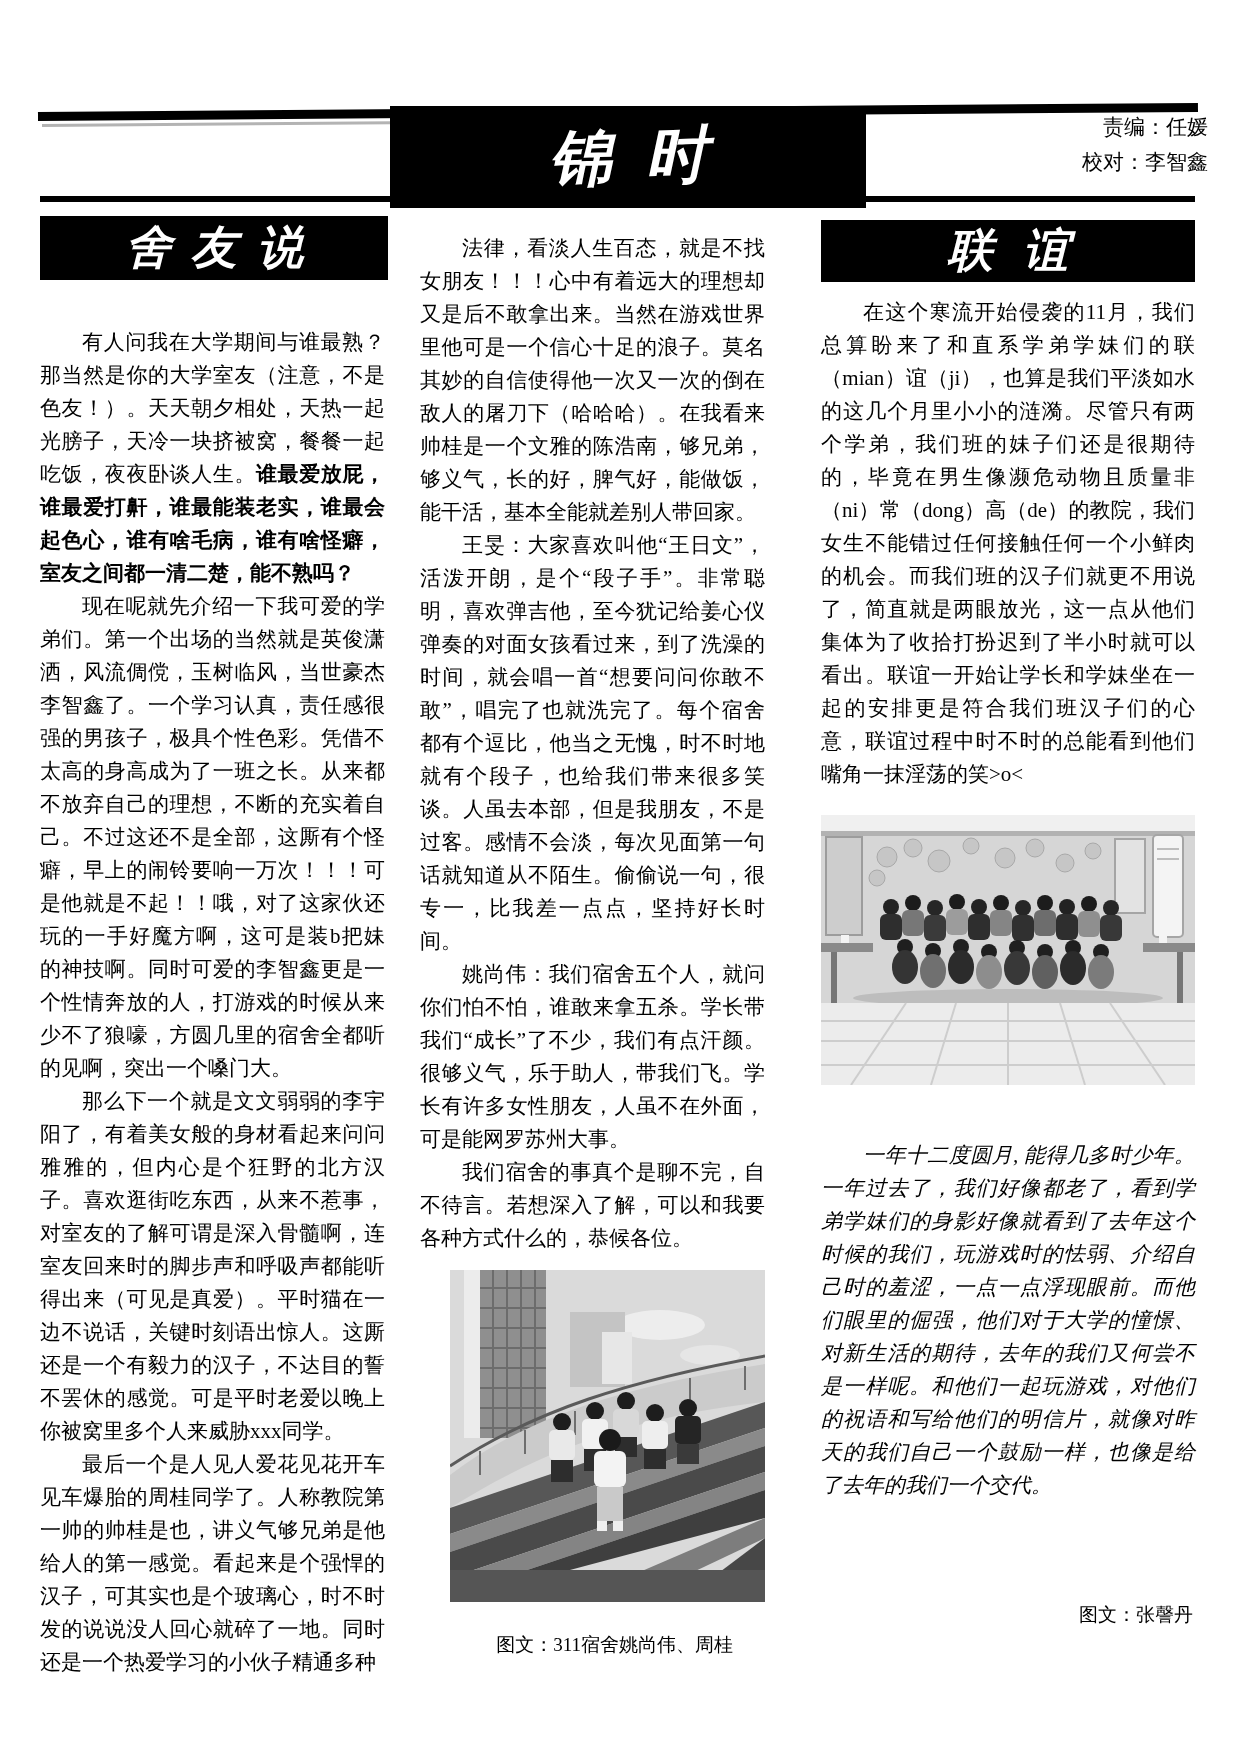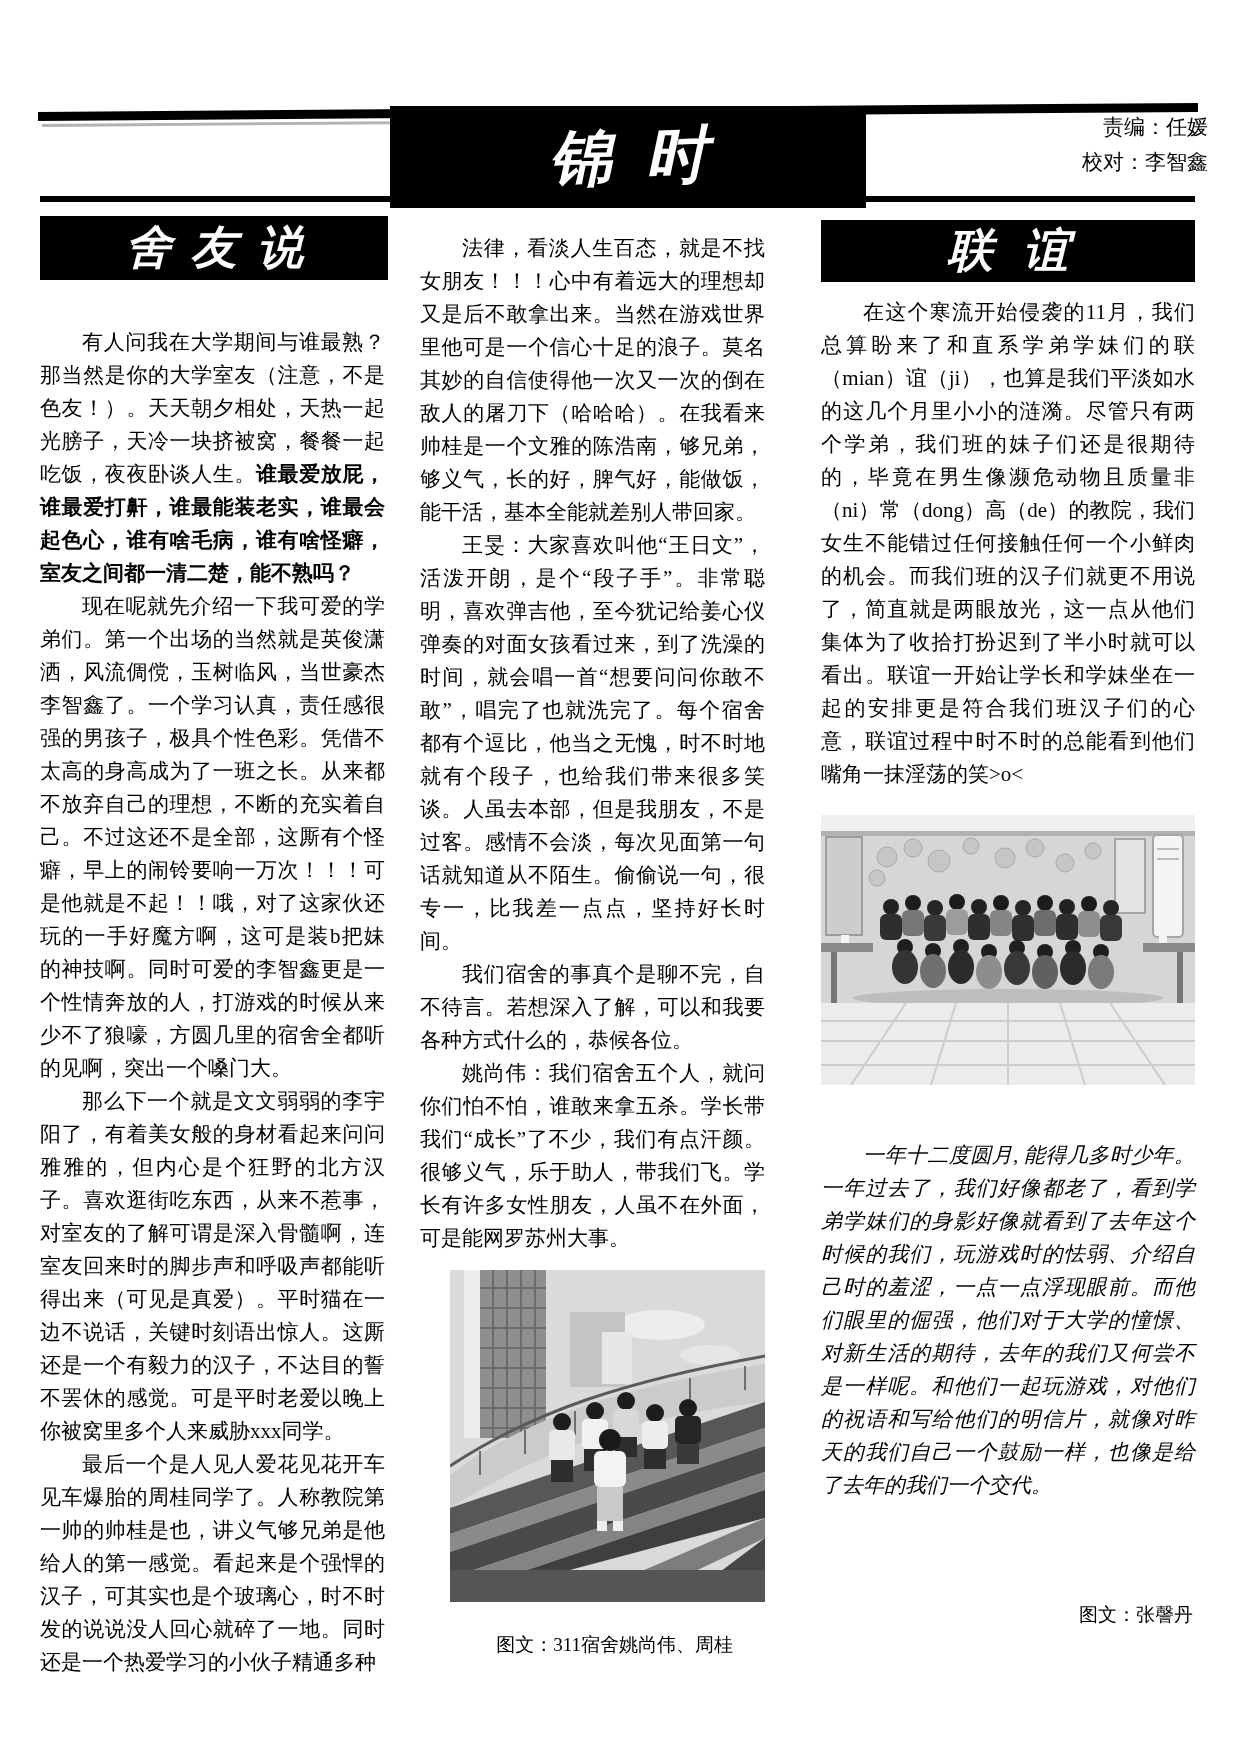--- a/index.html
+++ b/index.html
@@ -89,22 +89,22 @@
   <div class="col col-left">
     <p><span>有人问我在大学期间与谁最熟？那当然是你的大学室友（注意，不是色友！）。天天朝夕相处，天热一起光膀子，天冷一块挤被窝，餐餐一起吃饭，夜夜卧谈人生。</span><span class="b">谁最爱放屁，谁最爱打鼾，谁最能装老实，谁最会起色心，谁有啥毛病，谁有啥怪癖，室友之间都一清二楚，能不熟吗？</span></p>
     <p>现在呢就先介绍一下我可爱的学弟们。第一个出场的当然就是英俊潇洒，风流倜傥，玉树临风，当世豪杰李智鑫了。一个学习认真，责任感很强的男孩子，极具个性色彩。凭借不太高的身高成为了一班之长。从来都不放弃自己的理想，不断的充实着自己。不过这还不是全部，这厮有个怪癖，早上的闹铃要响一万次！！！可是他就是不起！！哦，对了这家伙还玩的一手好魔方啊，这可是装b把妹的神技啊。同时可爱的李智鑫更是一个性情奔放的人，打游戏的时候从来少不了狼嚎，方圆几里的宿舍全都听的见啊，突出一个嗓门大。</p>
     <p>那么下一个就是文文弱弱的李宇阳了，有着美女般的身材看起来问问雅雅的，但内心是个狂野的北方汉子。喜欢逛街吃东西，从来不惹事，对室友的了解可谓是深入骨髓啊，连室友回来时的脚步声和呼吸声都能听得出来（可见是真爱）。平时猫在一边不说话，关键时刻语出惊人。这厮还是一个有毅力的汉子，不达目的誓不罢休的感觉。可是平时老爱以晚上你被窝里多个人来威胁xxx同学。</p>
     <p>最后一个是人见人爱花见花开车见车爆胎的周桂同学了。人称教院第一帅的帅桂是也，讲义气够兄弟是他给人的第一感觉。看起来是个强悍的汉子，可其实也是个玻璃心，时不时发的说说没人回心就碎了一地。同时还是一个热爱学习的小伙子精通多种</p>
   </div>
 
   <div class="col col-mid">
     <p>法律，看淡人生百态，就是不找女朋友！！！心中有着远大的理想却又是后不敢拿出来。当然在游戏世界里他可是一个信心十足的浪子。莫名其妙的自信使得他一次又一次的倒在敌人的屠刀下（哈哈哈）。在我看来帅桂是一个文雅的陈浩南，够兄弟，够义气，长的好，脾气好，能做饭，能干活，基本全能就差别人带回家。</p>
     <p>王旻：大家喜欢叫他“王日文”，活泼开朗，是个“段子手”。非常聪明，喜欢弹吉他，至今犹记给姜心仪弹奏的对面女孩看过来，到了洗澡的时间，就会唱一首“想要问问你敢不敢”，唱完了也就洗完了。每个宿舍都有个逗比，他当之无愧，时不时地就有个段子，也给我们带来很多笑谈。人虽去本部，但是我朋友，不是过客。感情不会淡，每次见面第一句话就知道从不陌生。偷偷说一句，很专一，比我差一点点，坚持好长时间。</p>
+    <p>姚尚伟：我们宿舍五个人，就问你们怕不怕，谁敢来拿五杀。学长带我们“成长”了不少，我们有点汗颜。很够义气，乐于助人，带我们飞。学长有许多女性朋友，人虽不在外面，可是能网罗苏州大事。</p>
     <p>我们宿舍的事真个是聊不完，自不待言。若想深入了解，可以和我要各种方式什么的，恭候各位。</p>
-    <p>姚尚伟：我们宿舍五个人，就问你们怕不怕，谁敢来拿五杀。学长带我们“成长”了不少，我们有点汗颜。很够义气，乐于助人，带我们飞。学长有许多女性朋友，人虽不在外面，可是能网罗苏州大事。</p>
 
     <div class="photo photo-mid">
       <svg viewBox="0 0 315 332" xmlns="http://www.w3.org/2000/svg">
         <rect width="315" height="332" fill="#dadada"></rect>
         <ellipse cx="210" cy="55" rx="45" ry="15" fill="#ededed"></ellipse>
         <ellipse cx="260" cy="85" rx="30" ry="10" fill="#e6e6e6"></ellipse>
 
         <rect x="14" y="0" width="16" height="168" fill="#ececec"></rect>
         <rect x="30" y="0" width="66" height="168" fill="#8f8f8f"></rect>
         <g stroke="#6c6c6c" stroke-width="2">

